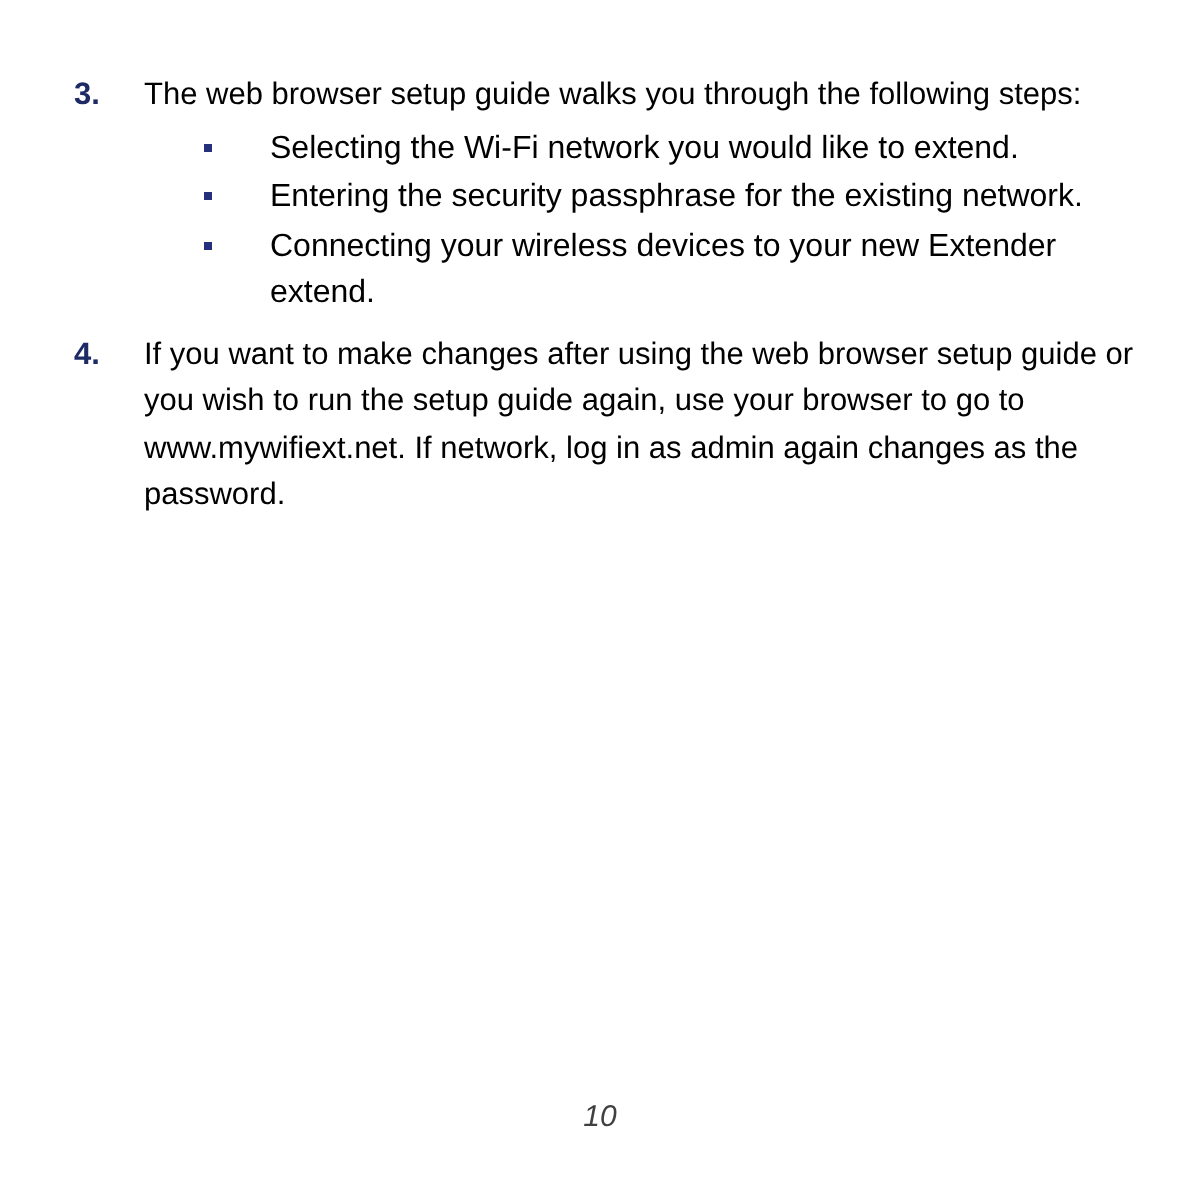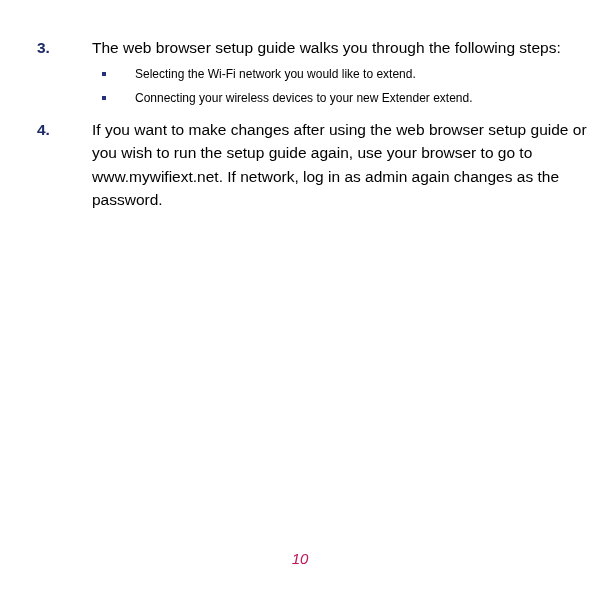--- a/index.html
+++ b/index.html
@@ -54,35 +54,34 @@
     font-weight: bold;
     font-size: 15.5px;
     line-height: 23.5px;
     color: #1d2a66;
   }
 
   .num-text {
     display: block;
     padding-right: 10px;
     text-align: left;
-    margin-left: 20px;
   }
 
   
   .bullet-list {
     margin: 3px 0 0 0;
     padding: 0;
     list-style: none;
   }
 
   .bullet-item {
     position: relative;
     padding-left: 63px;
     padding-right: 18px;
-    font-size: 12px;
+    font-size: 16px;
     line-height: 23.5px;
     margin-bottom: 1px;
   }
 
   .bullet-marker {
     position: absolute;
     left: 30px;
     top: 9px;
     width: 4px;
     height: 4px;
@@ -100,38 +99,42 @@
   
   .page-number {
     position: absolute;
     left: 0;
     top: 549px;
     width: 600px;
     text-align: center;
     font-style: italic;
     font-size: 15px;
     line-height: 20px;
-    color: #be185d;
+    color: #404040;
   }
 </style>
 </head>
 <body>
 
 <div class="page">
 
   <div class="content">
 
     <div class="num-item">
       <span class="num-marker">3.</span>
       <span class="num-text">The web browser setup guide walks you through the following steps:</span>
 
       <ul class="bullet-list">
         <li class="bullet-item">
           <span class="bullet-marker"></span>
           <span class="bullet-text">Selecting the Wi-Fi network you would like to extend.</span>
+        </li>
+        <li class="bullet-item">
+          <span class="bullet-marker"></span>
+          <span class="bullet-text">Entering the security passphrase for the existing network.</span>
         </li>
         <li class="bullet-item">
           <span class="bullet-marker"></span>
         </li>
         <li class="bullet-item">
           <span class="bullet-marker"></span>
           <span class="bullet-text">Connecting your wireless devices to your new Extender extend.</span>
         </li>
       </ul>
     </div>

